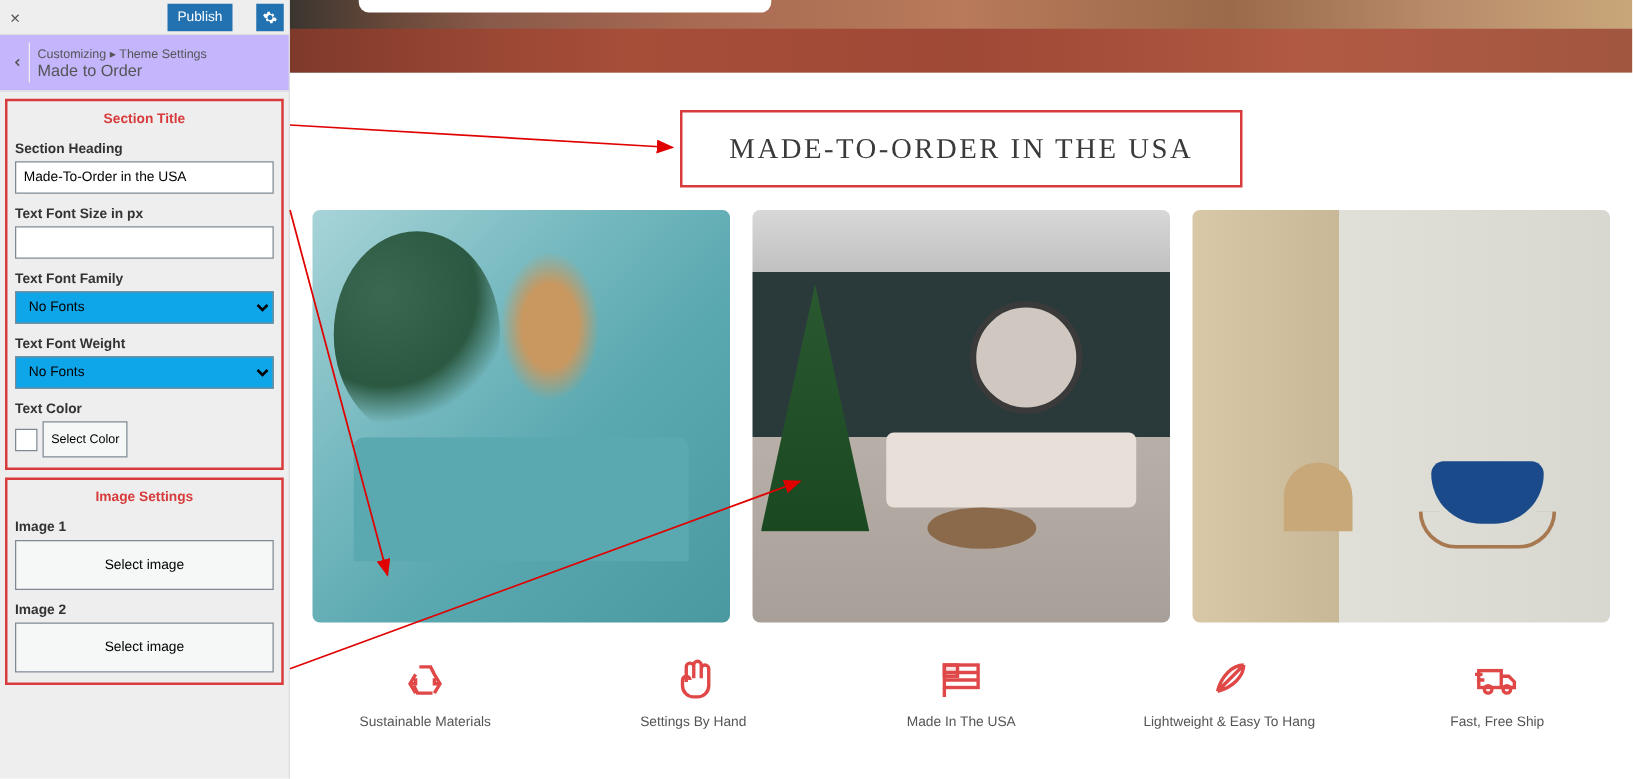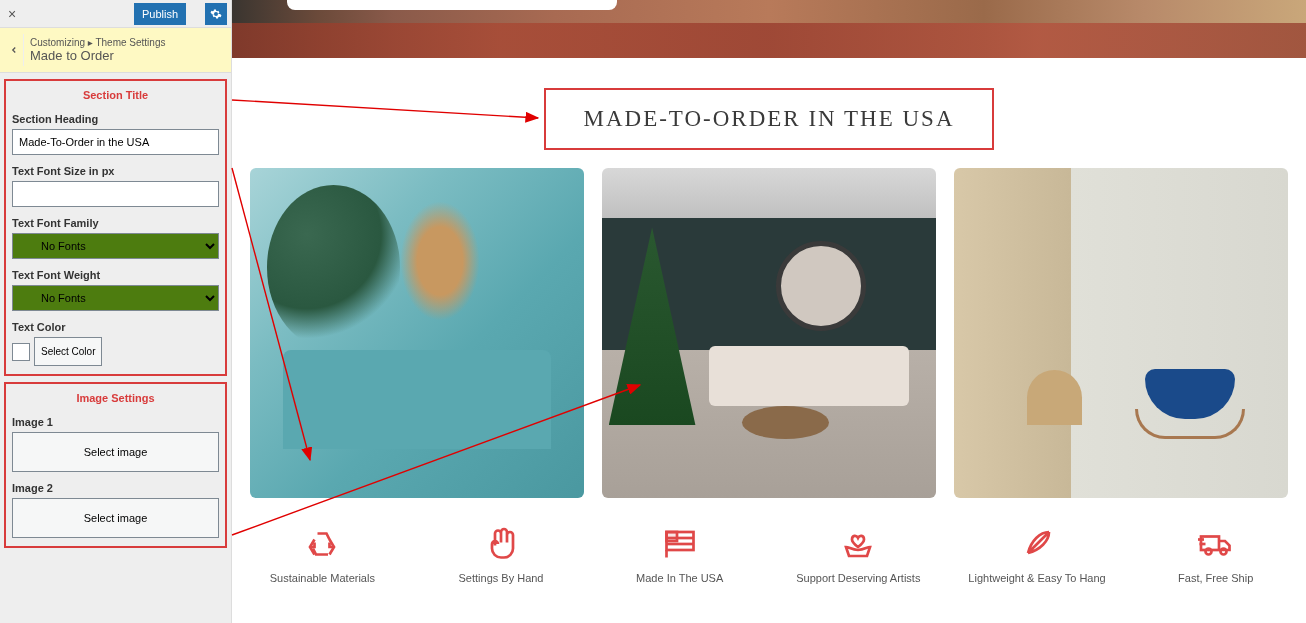--- a/index.html
+++ b/index.html
@@ -6,30 +6,30 @@
 body { font-family: -apple-system, BlinkMacSystemFont, "Segoe UI", Arial, sans-serif; font-size: 12px; background: #fff; width: 1306px; height: 623px; overflow: hidden; position: relative; }
 
 
 .sidebar { position: absolute; left: 0; top: 0; width: 232px; height: 623px; background: #eee; border-right: 1px solid #ddd; }
 .sidebar-top { height: 28px; background: #eee; display: flex; align-items: center; border-bottom: 1px solid #ddd; }
 .close-btn { width: 24px; height: 24px; display: flex; align-items: center; justify-content: center; cursor: pointer; font-size: 14px; color: #555; }
 .sidebar-top-right { margin-left: auto; display: flex; gap: 19px; padding-right: 4px; }
 .publish-btn { background: #2271b1; color: #fff; border: none; padding: 4px 8px; font-size: 11px; cursor: pointer; }
 .gear-btn { background: #2271b1; color: #fff; border: none; width: 22px; height: 22px; cursor: pointer; display: flex; align-items: center; justify-content: center; }
 
-.sidebar-breadcrumb { background: #fef9c3; padding: 6px 3px 6px 4px; border-bottom: 1px solid #ddd; display: flex; align-items: center; gap: 6px; }
+.sidebar-breadcrumb { background: #c4b5fd; padding: 6px 3px 6px 4px; border-bottom: 1px solid #ddd; display: flex; align-items: center; gap: 6px; }
 .back-btn { width: 20px; height: 32px; display: flex; align-items: center; justify-content: center; cursor: pointer; font-size: 13px; color: #555; border-right: 1px solid #eee; }
 .breadcrumb-text { font-size: 10px; color: #555; }
 .breadcrumb-title { font-size: 13px; color: #555; }
 
 .panel-section { margin: 6px 4px; border: 2px solid #d83b3b; padding: 8px 6px; }
 .panel-section-title { color: #d83b3b; font-weight: bold; text-align: center; font-size: 11px; margin-bottom: 12px; }
 .field-label { font-size: 11px; font-weight: bold; color: #333; margin-bottom: 4px; margin-top: 10px; display: block; }
 .text-input { width: 100%; border: 1px solid #7e8993; background: #fff; padding: 5px 6px; font-size: 11px; height: 26px; }
-.select-input { width: 100%; border: 1px solid #7e8993; background: #4d7c0f; padding: 4px 24px; font-size: 11px; height: 26px; }
+.select-input { width: 100%; border: 1px solid #7e8993; background: #0ea5e9; padding: 4px 6px; font-size: 11px; height: 26px; }
 .color-row { display: flex; gap: 4px; align-items: center; }
 .color-swatch { width: 18px; height: 18px; border: 1px solid #7e8993; background: #fff; }
 .select-color-btn { border: 1px solid #7e8993; background: #f6f7f7; font-size: 10px; padding: 8px 6px; cursor: pointer; }
 .select-image-btn { width: 100%; border: 1px solid #7e8993; background: #f6f7f7; font-size: 11px; padding: 13px; cursor: pointer; text-align: center; }
 
 
 .preview { position: absolute; left: 232px; top: 0; right: 0; height: 623px; overflow: hidden; }
 .hero-strip { height: 58px; background: linear-gradient(90deg, #3a3530 0%, #6b4a3a 8%, #8a5a4a 15%, #a86a52 30%, #b87a5a 50%, #9a6a4a 70%, #b88a6a 85%, #c9a77a 100%); position: relative; }
 .hero-strip::after { content: ""; position: absolute; bottom: 0; left: 0; right: 0; height: 35px; background: linear-gradient(90deg, #8b3a2a, #a84a35, #9a4030, #b45540, #9a4835); opacity: 0.85; }
 .hero-card { position: absolute; top: 0; left: 55px; width: 330px; height: 10px; background: #fff; border-radius: 0 0 8px 8px; }
@@ -169,27 +169,20 @@
             <rect x="3" y="4" width="18" height="12"></rect>
             <line x1="3" y1="8" x2="21" y2="8"></line>
             <line x1="3" y1="12" x2="21" y2="12"></line>
             <rect x="3" y="4" width="7" height="6" fill="#e04848" fill-opacity="0.15"></rect>
             <line x1="3" y1="16" x2="3" y2="21"></line>
           </svg></div>
       <div class="feature-label">Made In The USA</div>
     </div>
     <div class="feature">
       <div class="feature-icon"><svg viewBox="0 0 24 24" fill="none" stroke="#e04848" stroke-width="1.8">
-            <path d="M12 8c-1-2-4-2-4 1 0 2 4 5 4 5s4-3 4-5c0-3-3-3-4-1z"></path>
-            <path d="M4 14c2 0 4 2 8 2s6-2 8-2l-2 6H6z"></path>
-          </svg></div>
-      <div class="feature-label">Support Deserving Artists</div>
-    </div>
-    <div class="feature">
-      <div class="feature-icon"><svg viewBox="0 0 24 24" fill="none" stroke="#e04848" stroke-width="1.8">
             <path d="M20 4c-6 0-12 6-14 14M20 4c0 6-6 12-14 14M20 4L6 18"></path>
           </svg></div>
       <div class="feature-label">Lightweight &amp; Easy To Hang</div>
     </div>
     <div class="feature">
       <div class="feature-icon"><svg viewBox="0 0 24 24" fill="none" stroke="#e04848" stroke-width="1.8">
             <rect x="2" y="7" width="12" height="9"></rect>
             <path d="M14 10h4l3 3v3h-7"></path>
             <circle cx="7" cy="17" r="2"></circle>
             <circle cx="17" cy="17" r="2"></circle>

